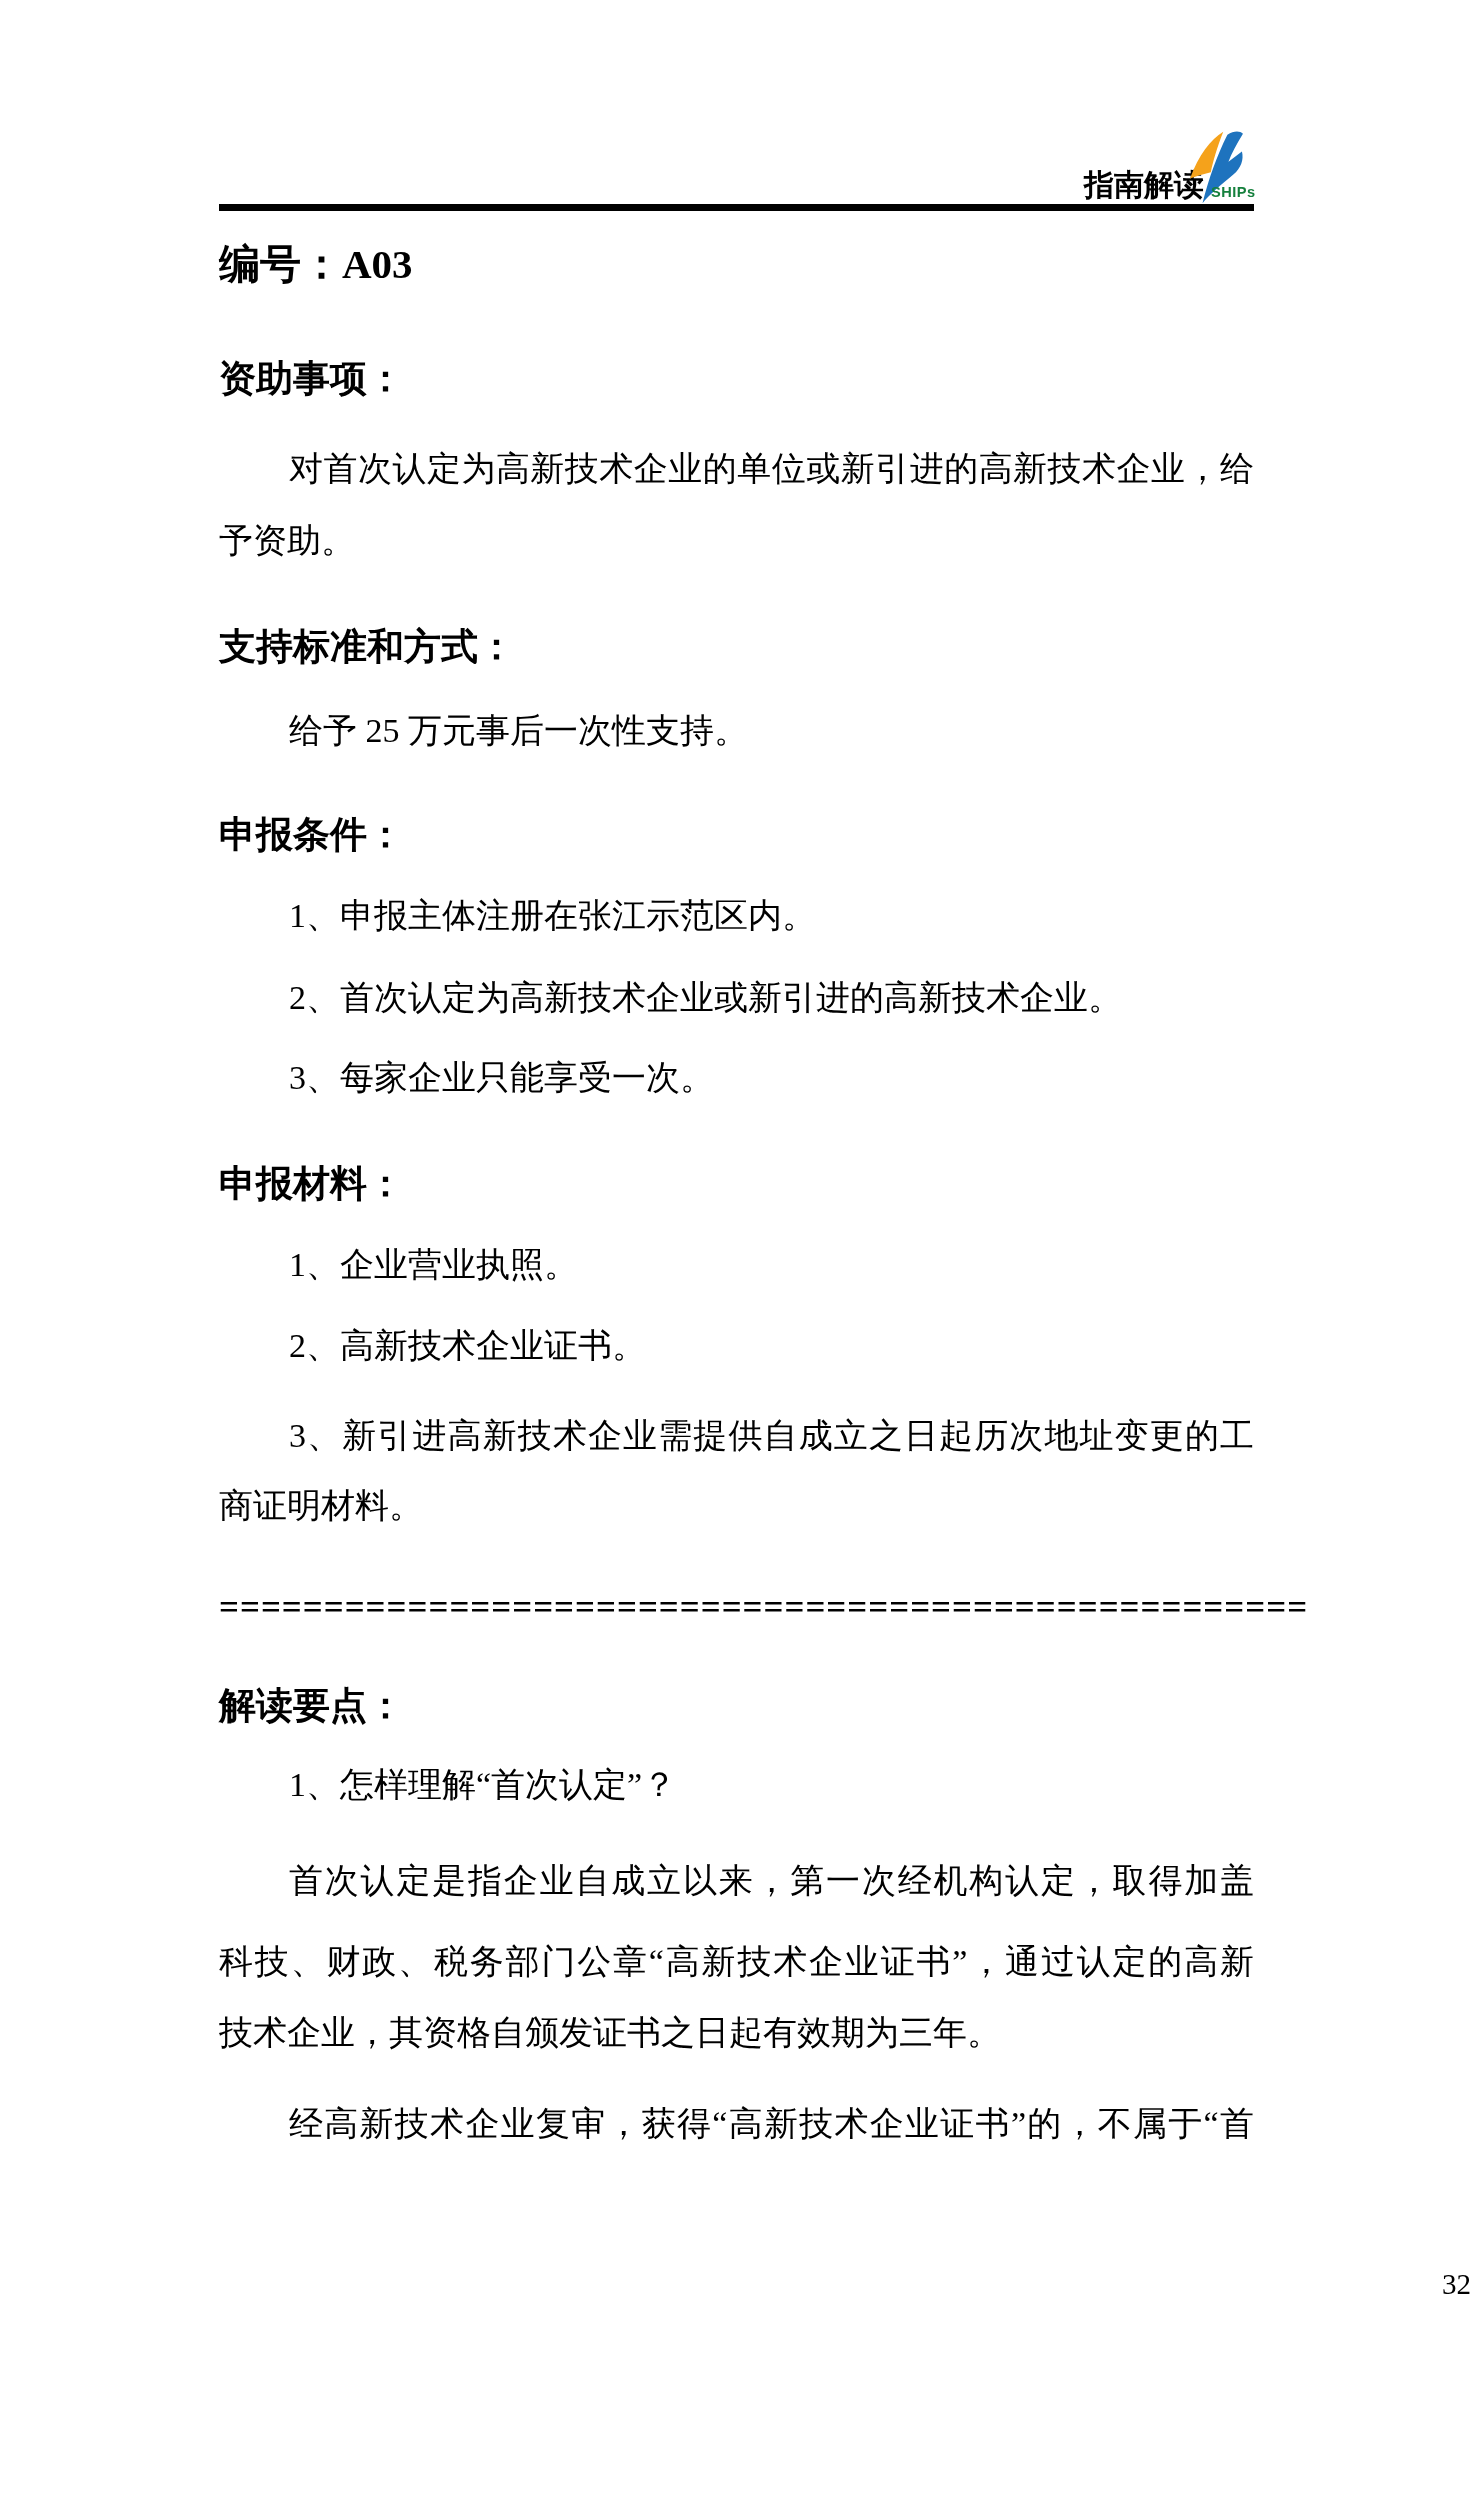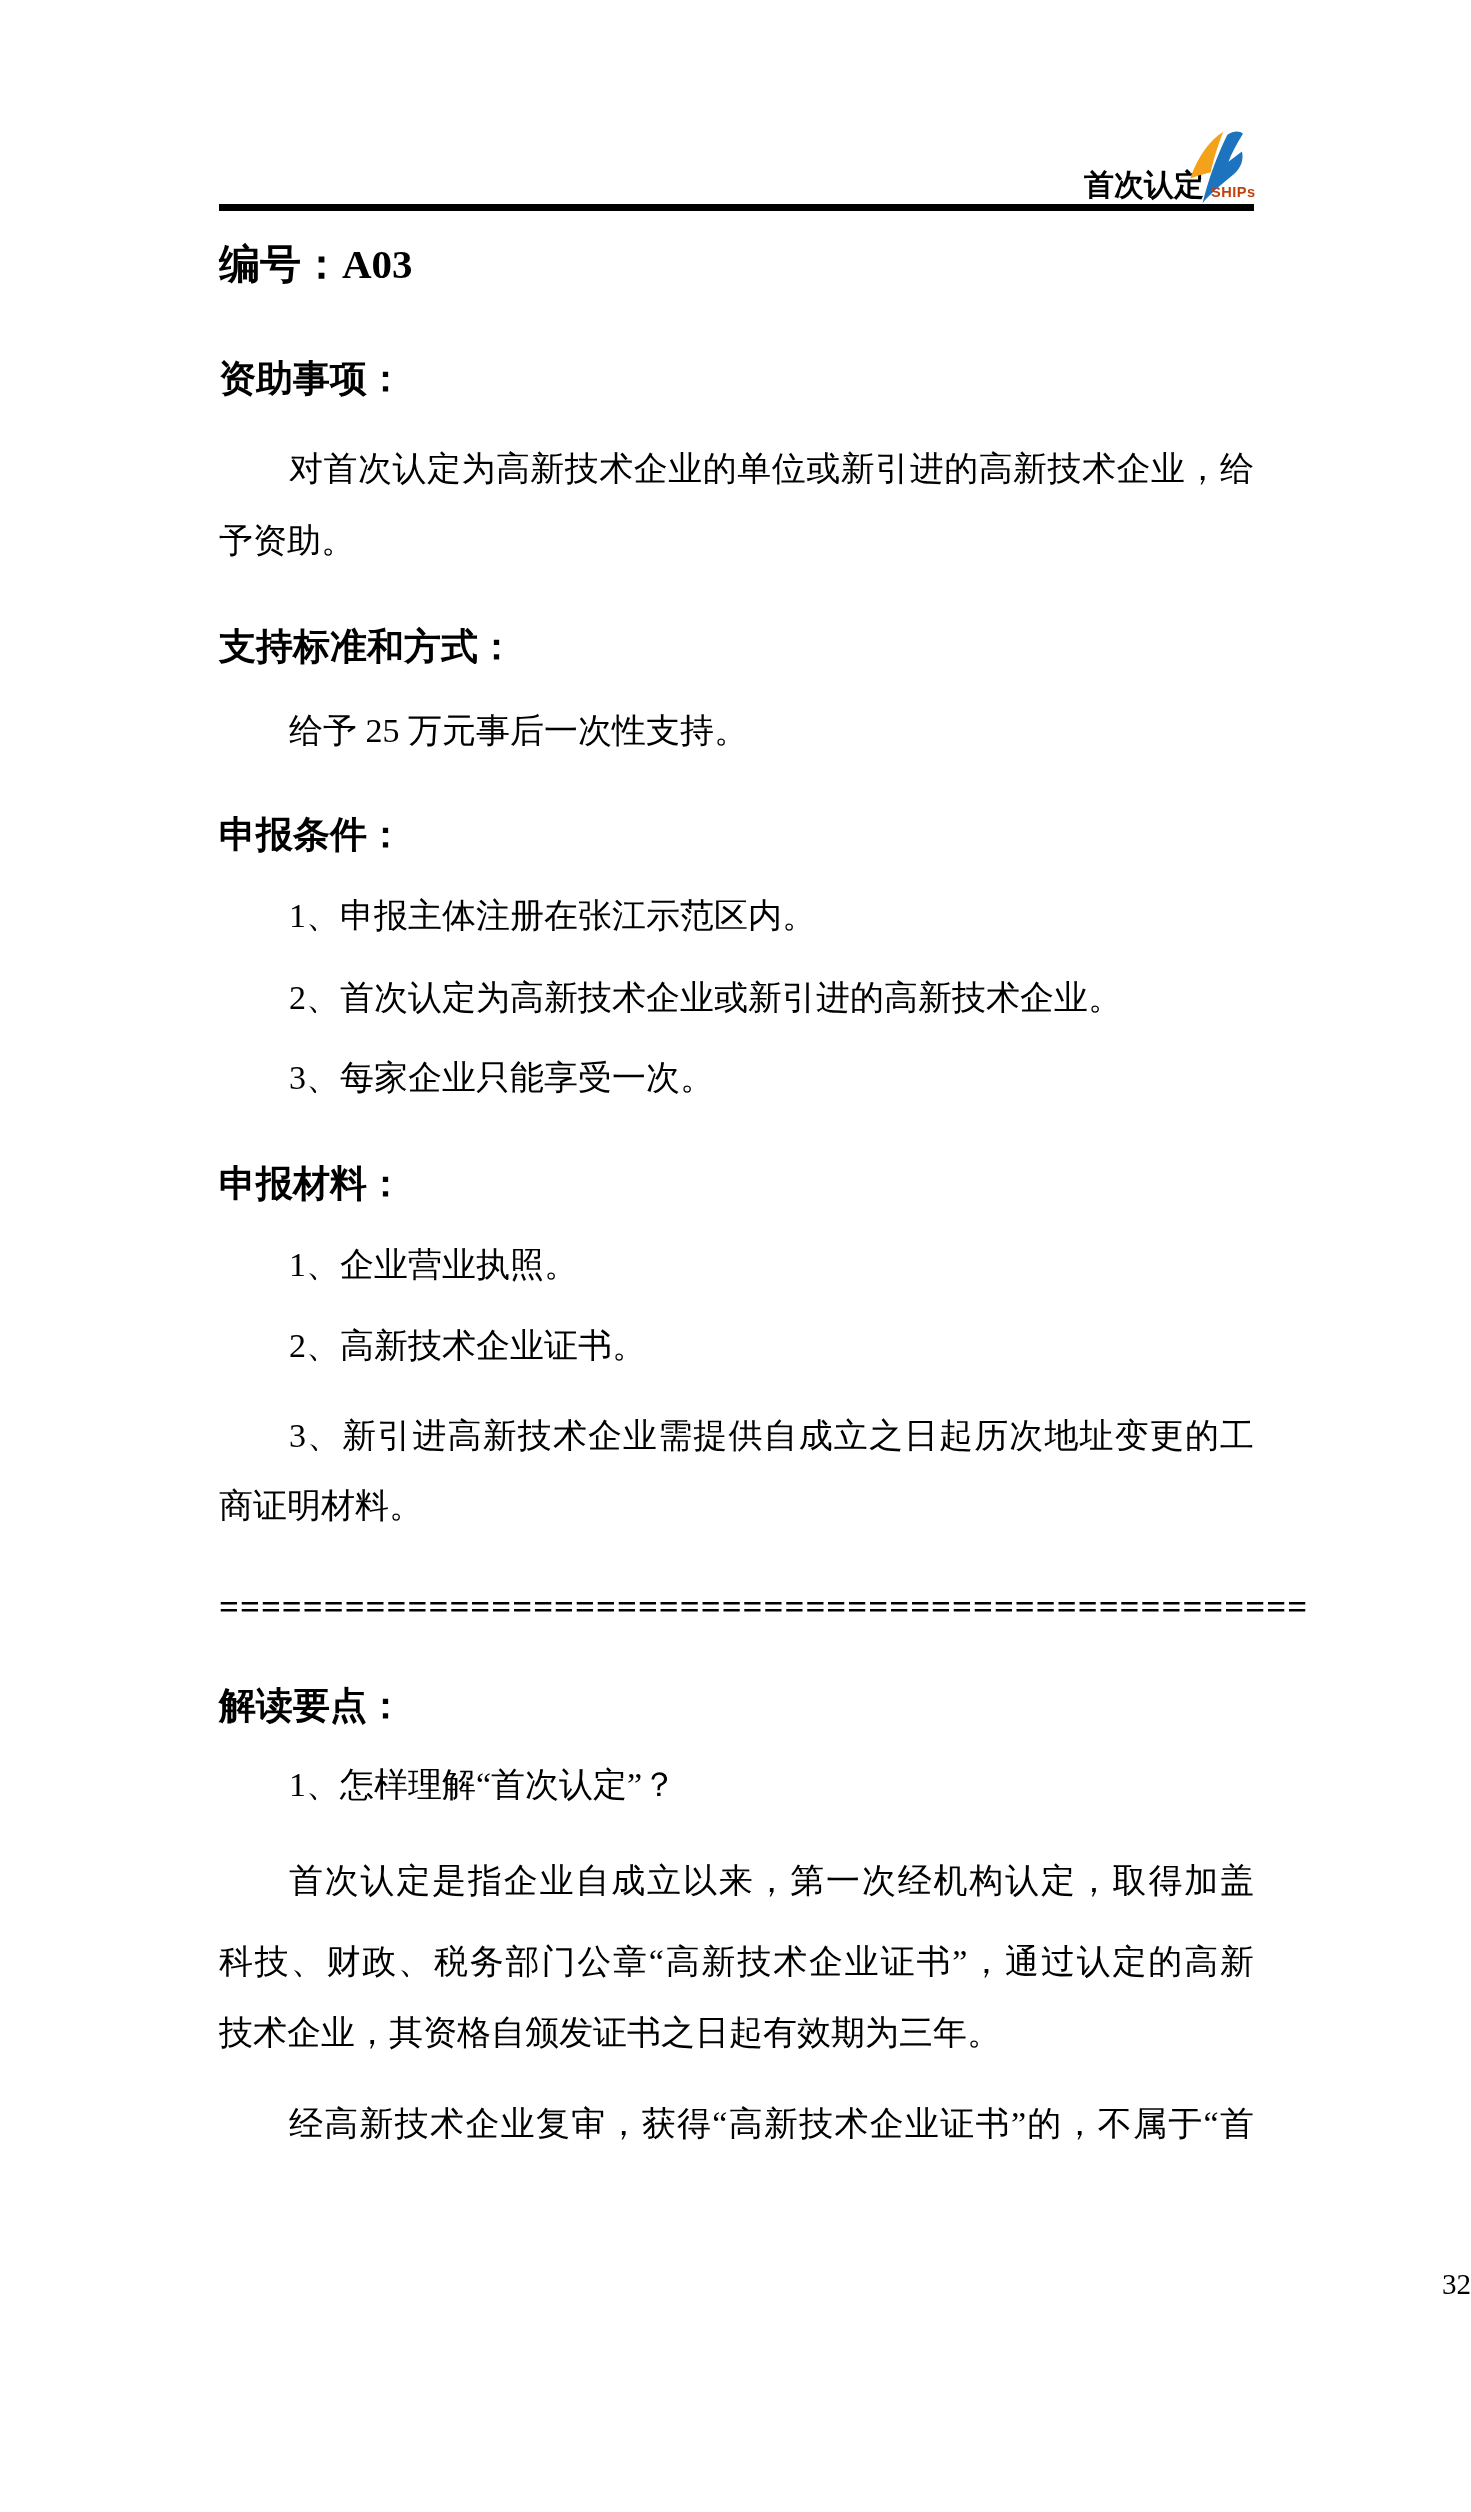--- a/index.html
+++ b/index.html
@@ -15,21 +15,21 @@
   
   .brand-text {
     position:absolute; left:1084px; top:165px;
     font-size:30px; font-weight:bold;
     font-family:"Liberation Sans","DejaVu Sans",sans-serif;
     white-space:nowrap;
   }
   .logo { position:absolute; left:1188px; top:130px; }
   .logo-sub {
     position:absolute; left:1211px; top:184px;
-    font-size:14.6px; font-weight:bold; color:#c2410c;
+    font-size:14.6px; font-weight:bold; color:#15803d;
     font-family:"Liberation Sans","DejaVu Sans",sans-serif;
     letter-spacing:0.5px;
   }
   .rule { position:absolute; left:219px; top:204px; width:1035px; height:6.8px; background:#000; }
 
   
   .title {
     position:absolute; left:219px;
     font-size:41px; font-weight:bold; line-height:51px;
     white-space:nowrap;
@@ -60,21 +60,21 @@
   .page-number {
     position:absolute; left:0; width:100%;
     text-align:right; font-size:29px; line-height:39px;
   }
 </style>
 </head>
 <body>
 
 <div class="page">
 
-  <div class="brand-text">首次认定</div>
+  <div class="brand-text">指南解读</div>
   <div class="logo">
     <svg width="56" height="74" viewBox="0 0 54 70" xmlns="http://www.w3.org/2000/svg">
       <path d="M2,46 C10,24 22,8 34,1 C28,16 24,30 22,40 C15,42 7,44 2,46 Z" fill="#f5a21b"></path>
       <path d="M14,70 C20,46 28,24 38,4 C44,0 50,0 53,3 C47,13 42,22 39,30 L52,20 C54,28 51,36 44,42 C32,52 20,62 14,70 Z" fill="#1e73be"></path>
     </svg>
   </div>
   <div class="logo-sub">SHIPs</div>
   <div class="rule"></div>
 
   <div class="title" style="top:239px">编号：A03</div>

